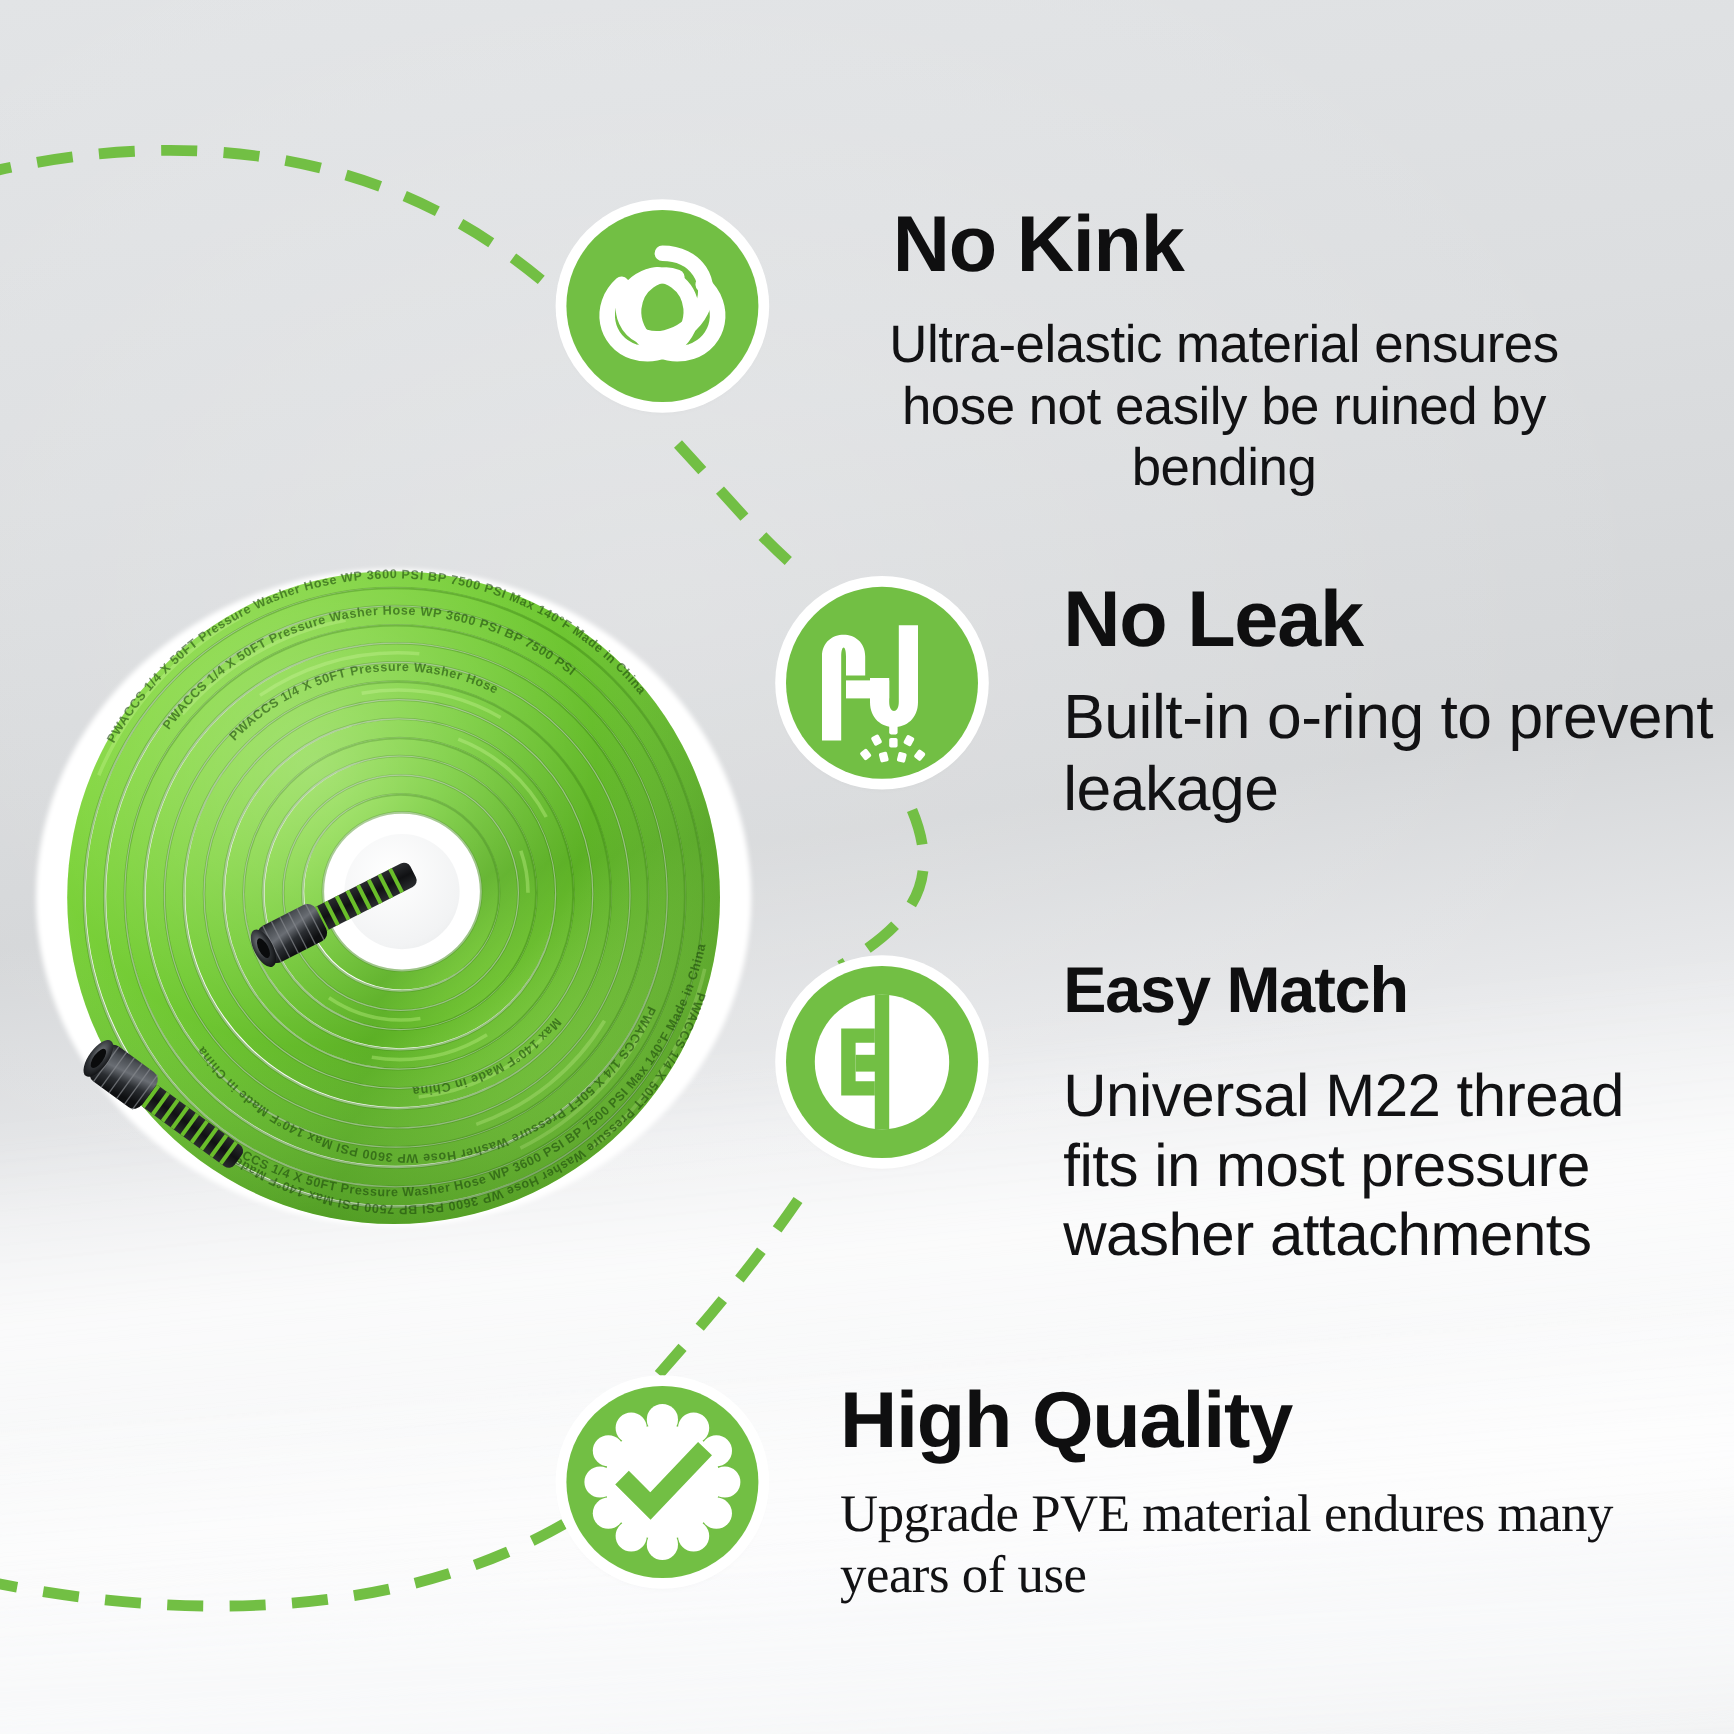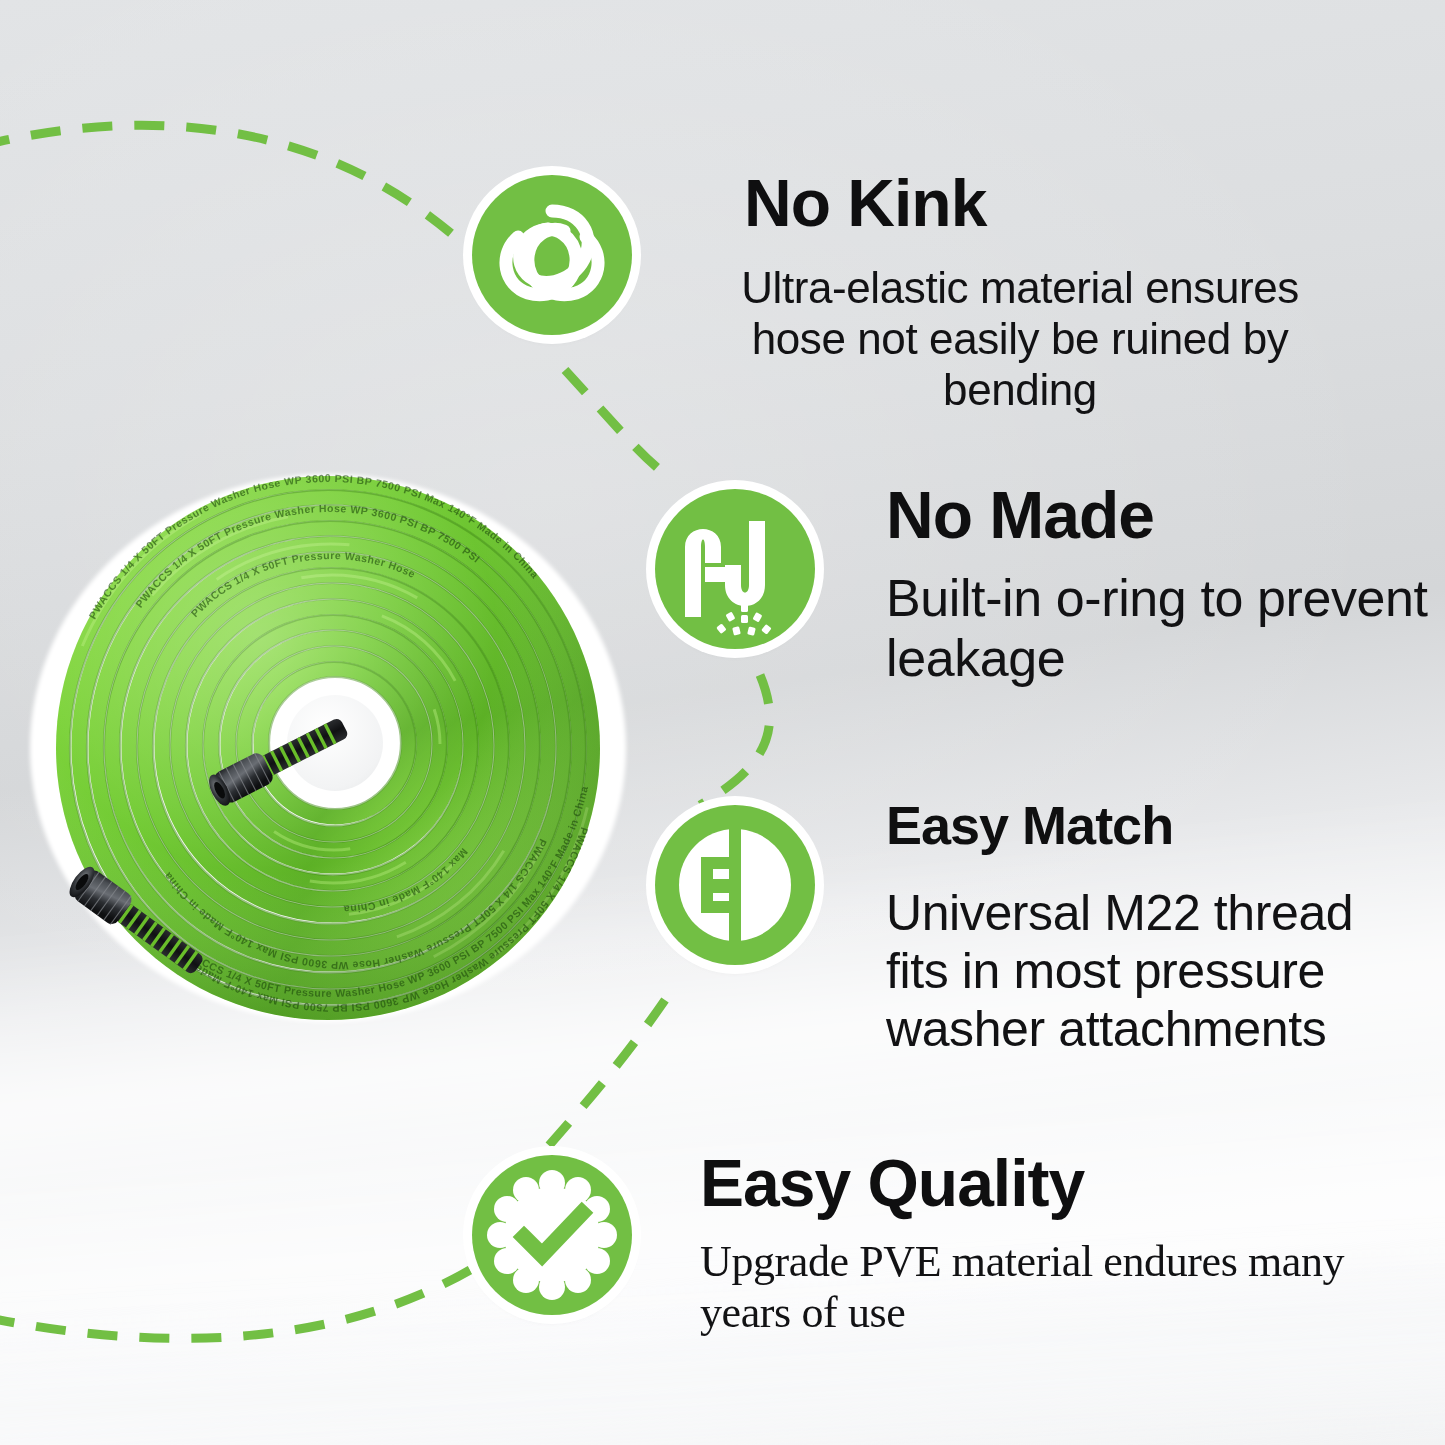--- a/index.html
+++ b/index.html
@@ -353,21 +353,21 @@
           <rect x="72" y="124" width="7" height="8" rx="1.5" transform="rotate(-28 75 128)"></rect>
           <rect x="86" y="126" width="7" height="8" rx="1.5"></rect>
           <rect x="99" y="124" width="7" height="8" rx="1.5" transform="rotate(28 102 128)"></rect>
           <rect x="63" y="136" width="7" height="8" rx="1.5" transform="rotate(-38 66 140)"></rect>
           <rect x="78" y="138" width="7" height="8" rx="1.5" transform="rotate(-14 81 142)"></rect>
           <rect x="93" y="138" width="7" height="8" rx="1.5" transform="rotate(14 96 142)"></rect>
           <rect x="108" y="136" width="7" height="8" rx="1.5" transform="rotate(38 111 140)"></rect>
         </g>
       </svg>
     </div>
-    <div class="feat-title" style="left:886px;top:482px;font-size:66px;">No Made</div>
+    <div class="feat-title" style="left:886px;top:482px;font-size:66px;">No Leak</div>
     <div class="feat-body" style="left:886px;top:568px;width:545px;font-size:52px;">Built-in o-ring to prevent leakage</div>
   </div>
 
   <div class="feature">
     <div class="icon-badge" style="left:655px;top:805px;width:160px;height:160px;">
       <svg viewBox="0 0 160 160" width="160" height="160">
 
         <circle cx="80" cy="80" r="56" fill="#ffffff"></circle>
 
         <g fill="#72bf44">
@@ -399,17 +399,17 @@
             <circle cx="35" cy="106" r="13"></circle>
             <circle cx="28" cy="80" r="13"></circle>
             <circle cx="35" cy="54" r="13"></circle>
             <circle cx="54" cy="35" r="13"></circle>
           </g>
         </g>
 
         <path d="M 52 82 L 70 100 L 110 58" fill="none" stroke="#72bf44" stroke-width="16" stroke-linecap="square" stroke-linejoin="miter"></path>
       </svg>
     </div>
-    <div class="feat-title" style="left:700px;top:1150px;font-size:66px;">Easy Quality</div>
+    <div class="feat-title" style="left:700px;top:1150px;font-size:66px;">High Quality</div>
     <div class="feat-body" style="left:700px;top:1236px;width:645px;font-size:44px;font-family:Liberation Serif, serif;">Upgrade PVE material endures many years of use</div>
   </div>
 
 </div>
 
 </body></html>

